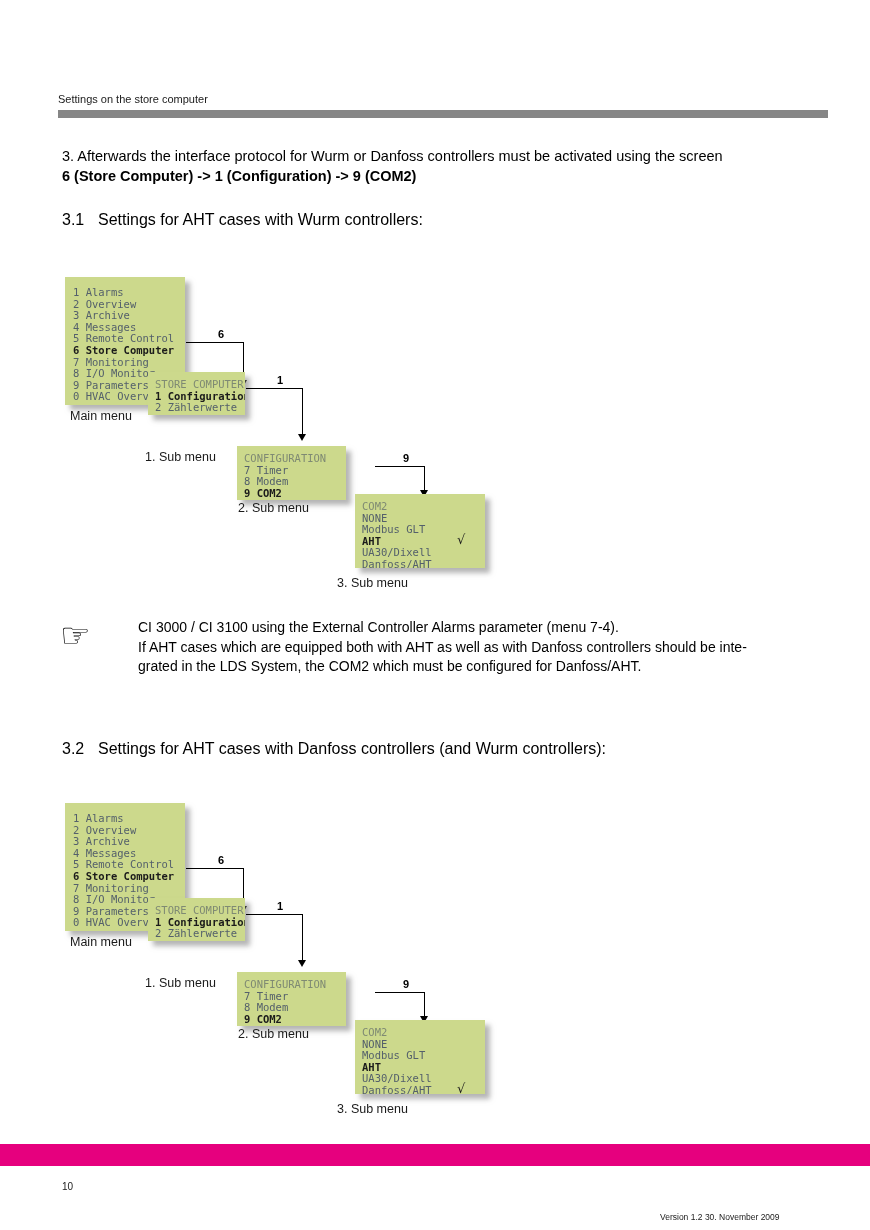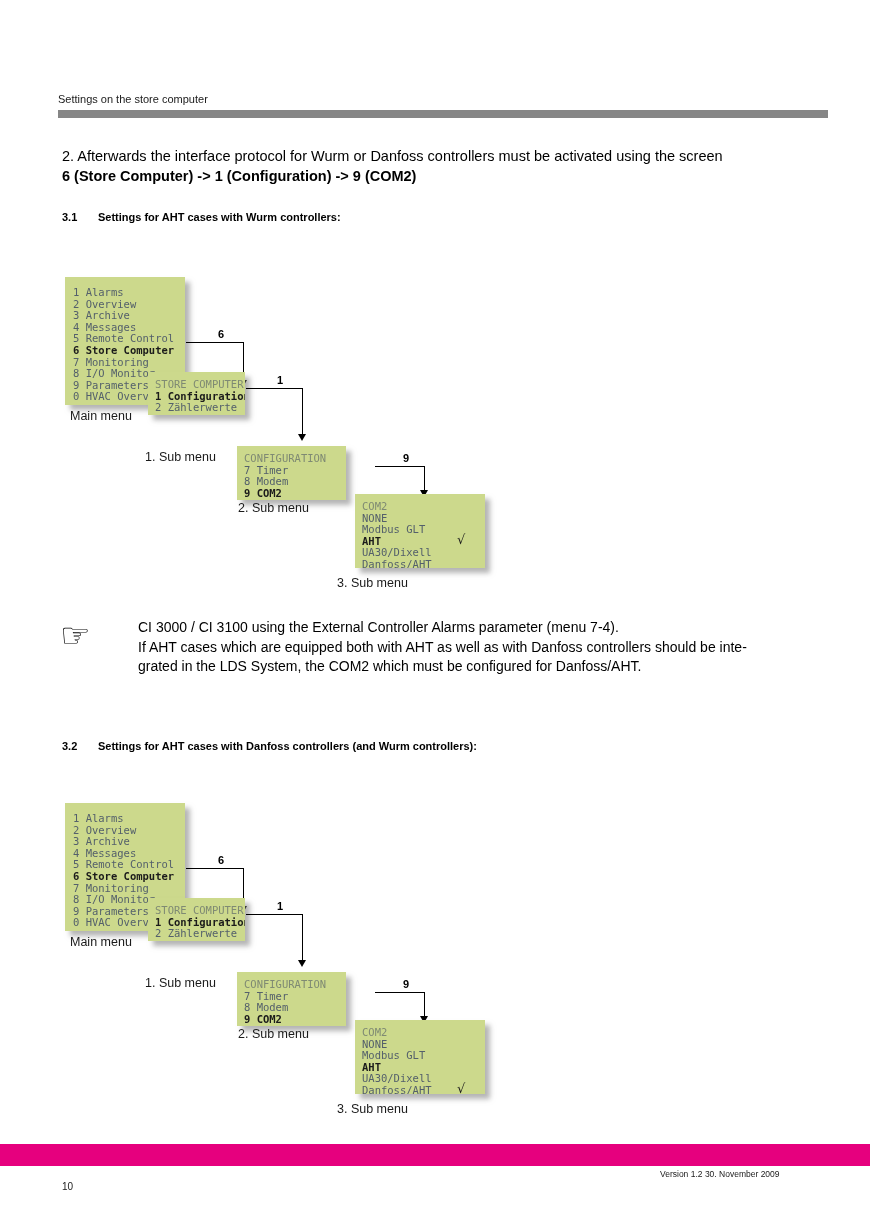--- a/index.html
+++ b/index.html
@@ -44,22 +44,22 @@
     width: 740px;
     font-size: 14.5px;
     line-height: 19.5px;
   }
   .intro .bold {
     font-weight: bold;
   }
 
   .section-heading {
     position: absolute;
-    font-weight: bold;
-    font-size: 11px;
+    font-weight: normal;
+    font-size: 16px;
     white-space: nowrap;
   }
   .section-heading .num {
     display: inline-block;
     width: 36px;
   }
   #heading-3-1 { left: 62px; top: 211px; }
   #heading-3-2 { left: 62px; top: 740px; }
 
   
@@ -237,36 +237,36 @@
   .footer-page {
     position: absolute;
     left: 62px;
     top: 1181px;
     font-size: 10px;
     color: #1a1a1a;
   }
   .footer-version {
     position: absolute;
     left: 660px;
-    top: 1169px;
+    top: 1212px;
     font-size: 8.5px;
     color: #1a1a1a;
     white-space: nowrap;
   }
 </style>
 </head>
 <body>
 
 <div class="page-header">
   <div class="header-text">Settings on the store computer</div>
   <div class="header-rule"></div>
 </div>
 
 <div class="intro">
-  <div>2. Afterwards the interface protocol for Wurm or Danfoss controllers must be activated using the screen</div>
+  <div>3. Afterwards the interface protocol for Wurm or Danfoss controllers must be activated using the screen</div>
   <div class="bold">6 (Store Computer) -&gt; 1 (Configuration) -&gt; 9 (COM2)</div>
 </div>
 
 <div class="section-heading" id="heading-3-1">
   <span class="num">3.1</span><span>Settings for AHT cases with Wurm controllers:</span>
 </div>
 
 <div class="diagram" id="diagram-1">
 
   <div class="menu-box box-main">

